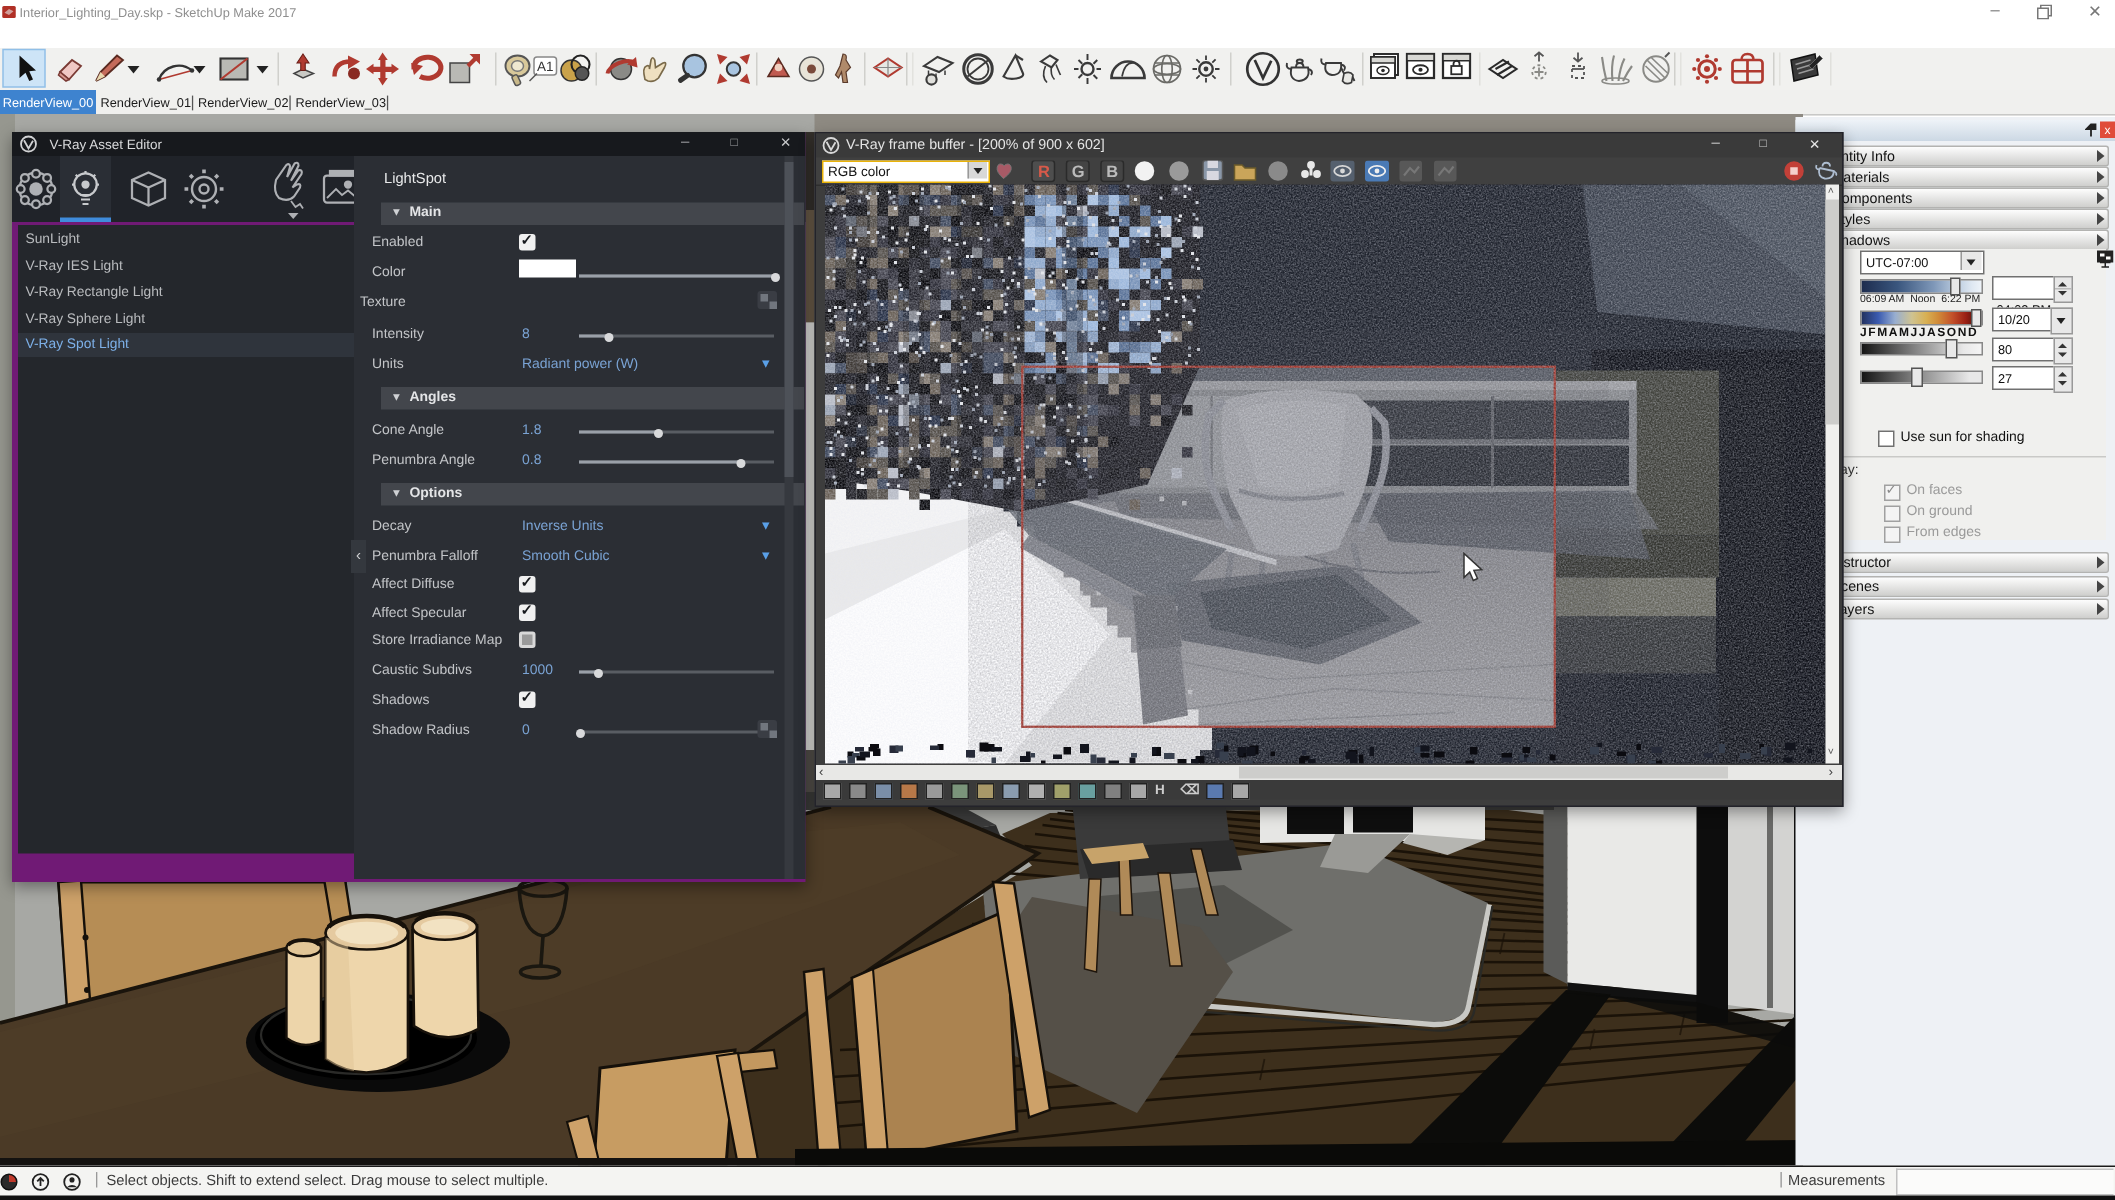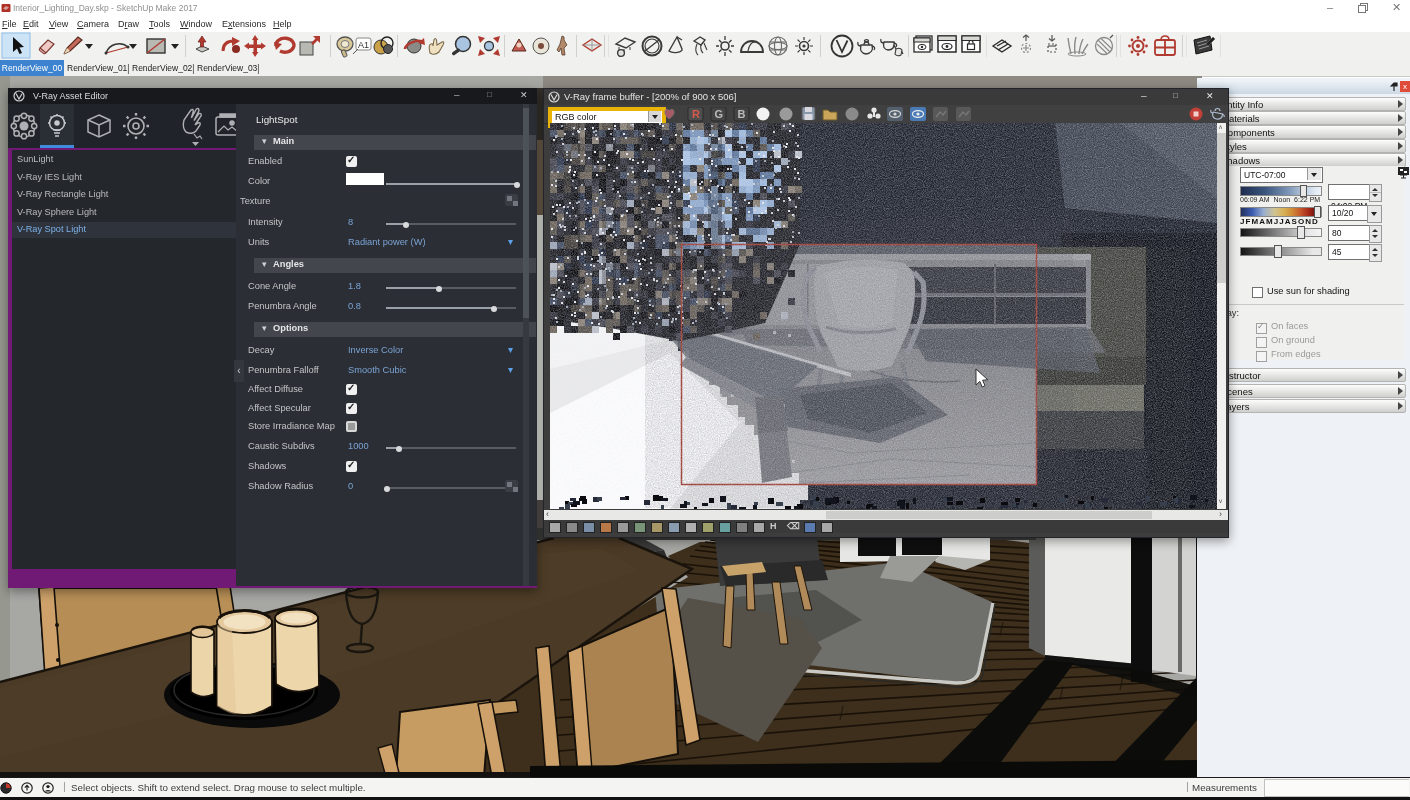--- a/index.html
+++ b/index.html
@@ -29,31 +29,20 @@
         <rect x="0.5" y="1" width="9" height="8" rx="1" fill="#b03026"></rect>
         <path d="M2 5.5 L5 3 L8 4.5 L5 7 Z" fill="#e8e8e8" opacity=".6"></path>
       </svg>
     <span class="abs" id="titletext">Interior_Lighting_Day.skp - SketchUp Make 2017</span>
     <span class="abs" style="left:1327px;top:1px;color:#777;font-size:11px">–</span>
     <svg class="abs" style="left:1358px;top:3px" width="10" height="10" viewBox="0 0 10 10">
         <rect x="2.5" y="0.5" width="7" height="7" fill="none" stroke="#777"></rect>
         <rect x="0.5" y="2.5" width="7" height="7" fill="#fff" stroke="#777"></rect>
       </svg>
     <span class="abs" style="left:1392px;top:1px;color:#777;font-size:11px">✕</span>
-  </div>
-  <div class="abs" id="menubar">
-    <span style="left:2px"><u>F</u>ile</span>
-    <span style="left:23px"><u>E</u>dit</span>
-    <span style="left:49px"><u>V</u>iew</span>
-    <span style="left:77px"><u>C</u>amera</span>
-    <span style="left:118px">D<u>r</u>aw</span>
-    <span style="left:149px"><u>T</u>ools</span>
-    <span style="left:180px"><u>W</u>indow</span>
-    <span style="left:222px">E<u>x</u>tensions</span>
-    <span style="left:273px"><u>H</u>elp</span>
   </div>
   <div class="abs" id="toolbar">
       <svg class="abs" style="left:0;top:0" width="1410" height="28">
         <rect x="2" y="1" width="28" height="25" fill="#cde4f7" stroke="#90bfe8"></rect>
         <path d="M13 5 L13 20 L17 16.5 L19.5 22 L22 21 L19.5 15.5 L24 15 Z" fill="#111"></path>
         <g transform="translate(38,6)">
           <path d="M2 10 L10 2 L16 6 L8 15 Z" fill="#f0c8c4" stroke="#7a3a34" stroke-width="1.2"></path>
           <path d="M2 10 L8 15 L6 16 L1 12 Z" fill="#d89a92" stroke="#7a3a34"></path>
         </g>
         <g transform="translate(62,4)">
@@ -486,21 +475,21 @@
       <div class="abs" style="left:131px;top:147px;width:52px;height:14px;background:#fff;border:1px solid #707070;">
         <span class="abs" style="left:3px;top:2px;font-size:8.5px;color:#111;">80</span>
       </div>
       <div class="abs" style="left:172px;top:147px;width:11px;height:16px;background:#e8e8e8;border:1px solid #999;">
         <div class="abs" style="left:2px;top:3px;border-left:3px solid transparent;border-right:3px solid transparent;border-bottom:3.5px solid #333;"></div>
         <div class="abs" style="left:2px;top:9px;border-left:3px solid transparent;border-right:3px solid transparent;border-top:3.5px solid #333;"></div>
       </div>
       <div class="abs" style="left:43px;top:169px;width:80px;height:7px;background:linear-gradient(90deg,#141414,#777 40%,#e8e8e8 90%);border:1px solid #888;"></div>
       <div class="abs" style="left:77px;top:167px;width:6px;height:11px;background:#e8e8e8;border:1px solid #555;"></div>
       <div class="abs" style="left:131px;top:166px;width:52px;height:14px;background:#fff;border:1px solid #707070;">
-        <span class="abs" style="left:3px;top:2px;font-size:8.5px;color:#111;">45</span>
+        <span class="abs" style="left:3px;top:2px;font-size:8.5px;color:#111;">27</span>
       </div>
       <div class="abs" style="left:172px;top:166px;width:11px;height:16px;background:#e8e8e8;border:1px solid #999;">
         <div class="abs" style="left:2px;top:3px;border-left:3px solid transparent;border-right:3px solid transparent;border-bottom:3.5px solid #333;"></div>
         <div class="abs" style="left:2px;top:9px;border-left:3px solid transparent;border-right:3px solid transparent;border-top:3.5px solid #333;"></div>
       </div>
       <div class="abs" style="left:55px;top:209px;width:9px;height:9px;background:#fff;border:1px solid #707070;"></div>
       <span class="abs" style="left:70px;top:208px;font-size:9.3px;color:#111;">Use sun for shading</span>
       <div class="abs" style="left:2px;top:226px;width:205px;height:1px;background:#c9c9c7;"></div>
       <span class="abs" style="left:9px;top:230px;font-size:9.3px;color:#333;">Display:</span>
       <div class="abs" style="left:59px;top:245px;width:9px;height:9px;background:#f4f4f4;border:1px solid #a0a0a0;">
@@ -629,21 +618,21 @@
         <span class="abs" style="left:12px;top:197px;font-size:9.3px;color:#c3c5c8;">Penumbra Angle</span>
         <span class="abs" style="left:112px;top:197px;font-size:9.3px;color:#7aa3d4;">0.8</span>
         <div class="abs" style="left:150px;top:203px;width:130px;height:2px;background:#595d63;"></div>
         <div class="abs" style="left:150px;top:203px;width:108px;height:2px;background:#9aa0a8;"></div>
         <div class="abs" style="left:255px;top:201.5px;width:6px;height:6px;border-radius:50%;background:#d8d9db;"></div>
         <div class="abs" style="left:18px;top:218px;width:282px;height:15px;background:#43464c;">
           <span class="abs" style="left:8px;top:1px;font-size:9px;color:#cfd1d4;">▾</span>
           <span class="abs" style="left:19px;top:1px;font-size:9.3px;font-weight:bold;color:#e4e5e7;">Options</span>
         </div>
         <span class="abs" style="left:12px;top:241px;font-size:9.3px;color:#c3c5c8;">Decay</span>
-        <span class="abs" style="left:112px;top:241px;font-size:9.3px;color:#7aa3d4;">Inverse Color</span>
+        <span class="abs" style="left:112px;top:241px;font-size:9.3px;color:#7aa3d4;">Inverse Units</span>
         <span class="abs" style="left:272px;top:240px;font-size:10px;color:#5aa0e8;">▾</span>
         <span class="abs" style="left:12px;top:261px;font-size:9.3px;color:#c3c5c8;">Penumbra Falloff</span>
         <span class="abs" style="left:112px;top:261px;font-size:9.3px;color:#7aa3d4;">Smooth Cubic</span>
         <span class="abs" style="left:272px;top:260px;font-size:10px;color:#5aa0e8;">▾</span>
         <span class="abs" style="left:12px;top:280px;font-size:9.3px;color:#c3c5c8;">Affect Diffuse</span>
         <div class="abs" style="left:110px;top:280px;width:11px;height:11px;background:#f0f0f0;border-radius:2px;">
           <span class="abs" style="left:1px;top:-2px;font-size:10px;color:#17191d;font-weight:bold;">✓</span>
         </div>
         <span class="abs" style="left:12px;top:299px;font-size:9.3px;color:#c3c5c8;">Affect Specular</span>
         <div class="abs" style="left:110px;top:299px;width:11px;height:11px;background:#f0f0f0;border-radius:2px;">
@@ -675,27 +664,27 @@
       <div class="abs" style="left:515px;top:20px;width:6px;height:210px;background:#4d5158;"></div>
       <div class="abs" style="left:226px;top:272px;width:10px;height:22px;background:#34383e;color:#cfd0d2;font-size:10px;line-height:22px;text-align:center;">‹</div>
     </div>
 
   <div class="abs" style="left:543px;top:88px;width:686px;height:450px;background:#3d3d3d;border:1px solid #23232a;box-sizing:border-box;box-shadow:0 3px 10px rgba(0,0,0,.4);">
       <div class="abs" style="left:0;top:0;width:684px;height:16px;background:#3a3a3a;">
         <svg class="abs" style="left:4px;top:2px" width="12" height="12">
           <circle cx="6" cy="6" r="5" fill="none" stroke="#d8d8d8" stroke-width="1.2"></circle>
           <path d="M3 3.5 L6 9 L9 3.8" fill="none" stroke="#d8d8d8" stroke-width="1.2"></path>
         </svg>
-        <span class="abs" style="left:20px;top:2px;font-size:9.5px;color:#e4e4e4;">V-Ray frame buffer - [200% of 900 x 506]</span>
+        <span class="abs" style="left:20px;top:2px;font-size:9.5px;color:#e4e4e4;">V-Ray frame buffer - [200% of 900 x 602]</span>
         <span class="abs" style="left:597px;top:1px;color:#cccccc;font-size:10px;">–</span>
         <span class="abs" style="left:629px;top:2px;color:#cccccc;font-size:8px;">□</span>
         <span class="abs" style="left:662px;top:2px;color:#e8e8e8;font-size:9px;">✕</span>
       </div>
       <div class="abs" style="left:0;top:16px;width:684px;height:18px;background:#404040;border-bottom:1px solid #2e2e2e;">
-        <div class="abs" style="left:4px;top:2px;width:110px;height:13px;background:#fff;border:4px solid #eab308;">
+        <div class="abs" style="left:4px;top:2px;width:110px;height:13px;background:#fff;border:1px solid #eab308;">
           <span class="abs" style="left:3px;top:1px;font-size:9px;color:#111;">RGB color</span>
           <div class="abs" style="left:96px;top:0px;width:12px;height:11px;background:#d8d8d8;border-left:1px solid #999;">
             <div class="abs" style="left:2.5px;top:4px;border-left:3.5px solid transparent;border-right:3.5px solid transparent;border-top:4px solid #222;"></div>
           </div>
         </div>
         <svg class="abs" style="left:118px;top:2px" width="440" height="15" viewBox="0 0 440 15">
           <path d="M7 12 q-5 -4.2 -4.2 -7.6 q0.8 -3 3.8 -1.7 q0.4 0.25 0.85 0.85 q0.4 -0.6 0.85 -0.85 q3 -1.3 3.8 1.7 q0.8 3.4 -5.1 7.6 z" fill="#a85a66" stroke="#777" stroke-width=".6"></path>
           <rect x="26" y="0" width="15" height="14" rx="2" fill="#4e4e4e" stroke="#2a2a2a"></rect>
           <text x="30" y="11" font-size="11" fill="#d85a4a" font-family="Liberation Sans" font-weight="bold">R</text>
           <rect x="49" y="0" width="15" height="14" rx="2" fill="#444" stroke="#2a2a2a"></rect>

